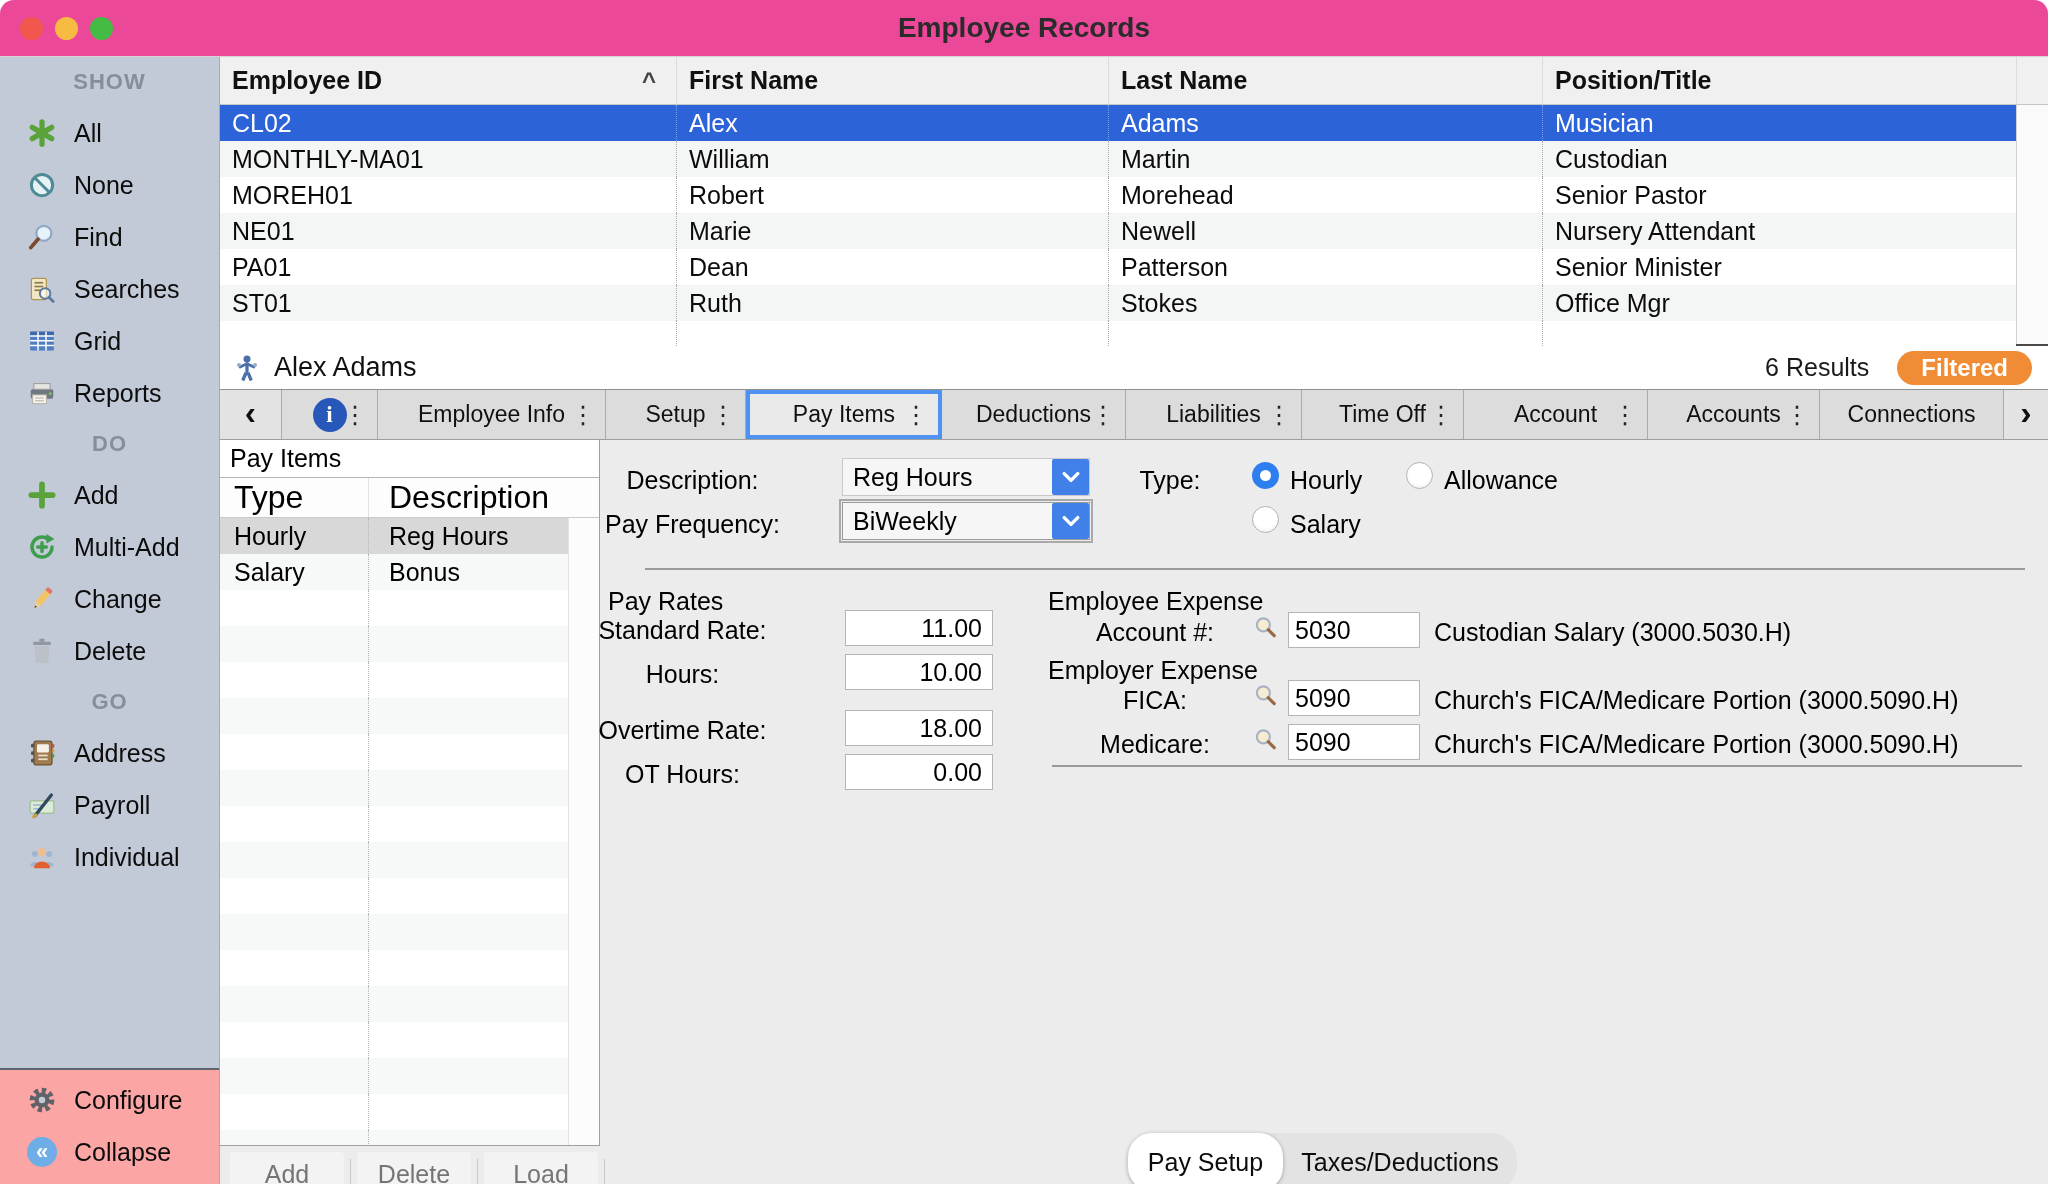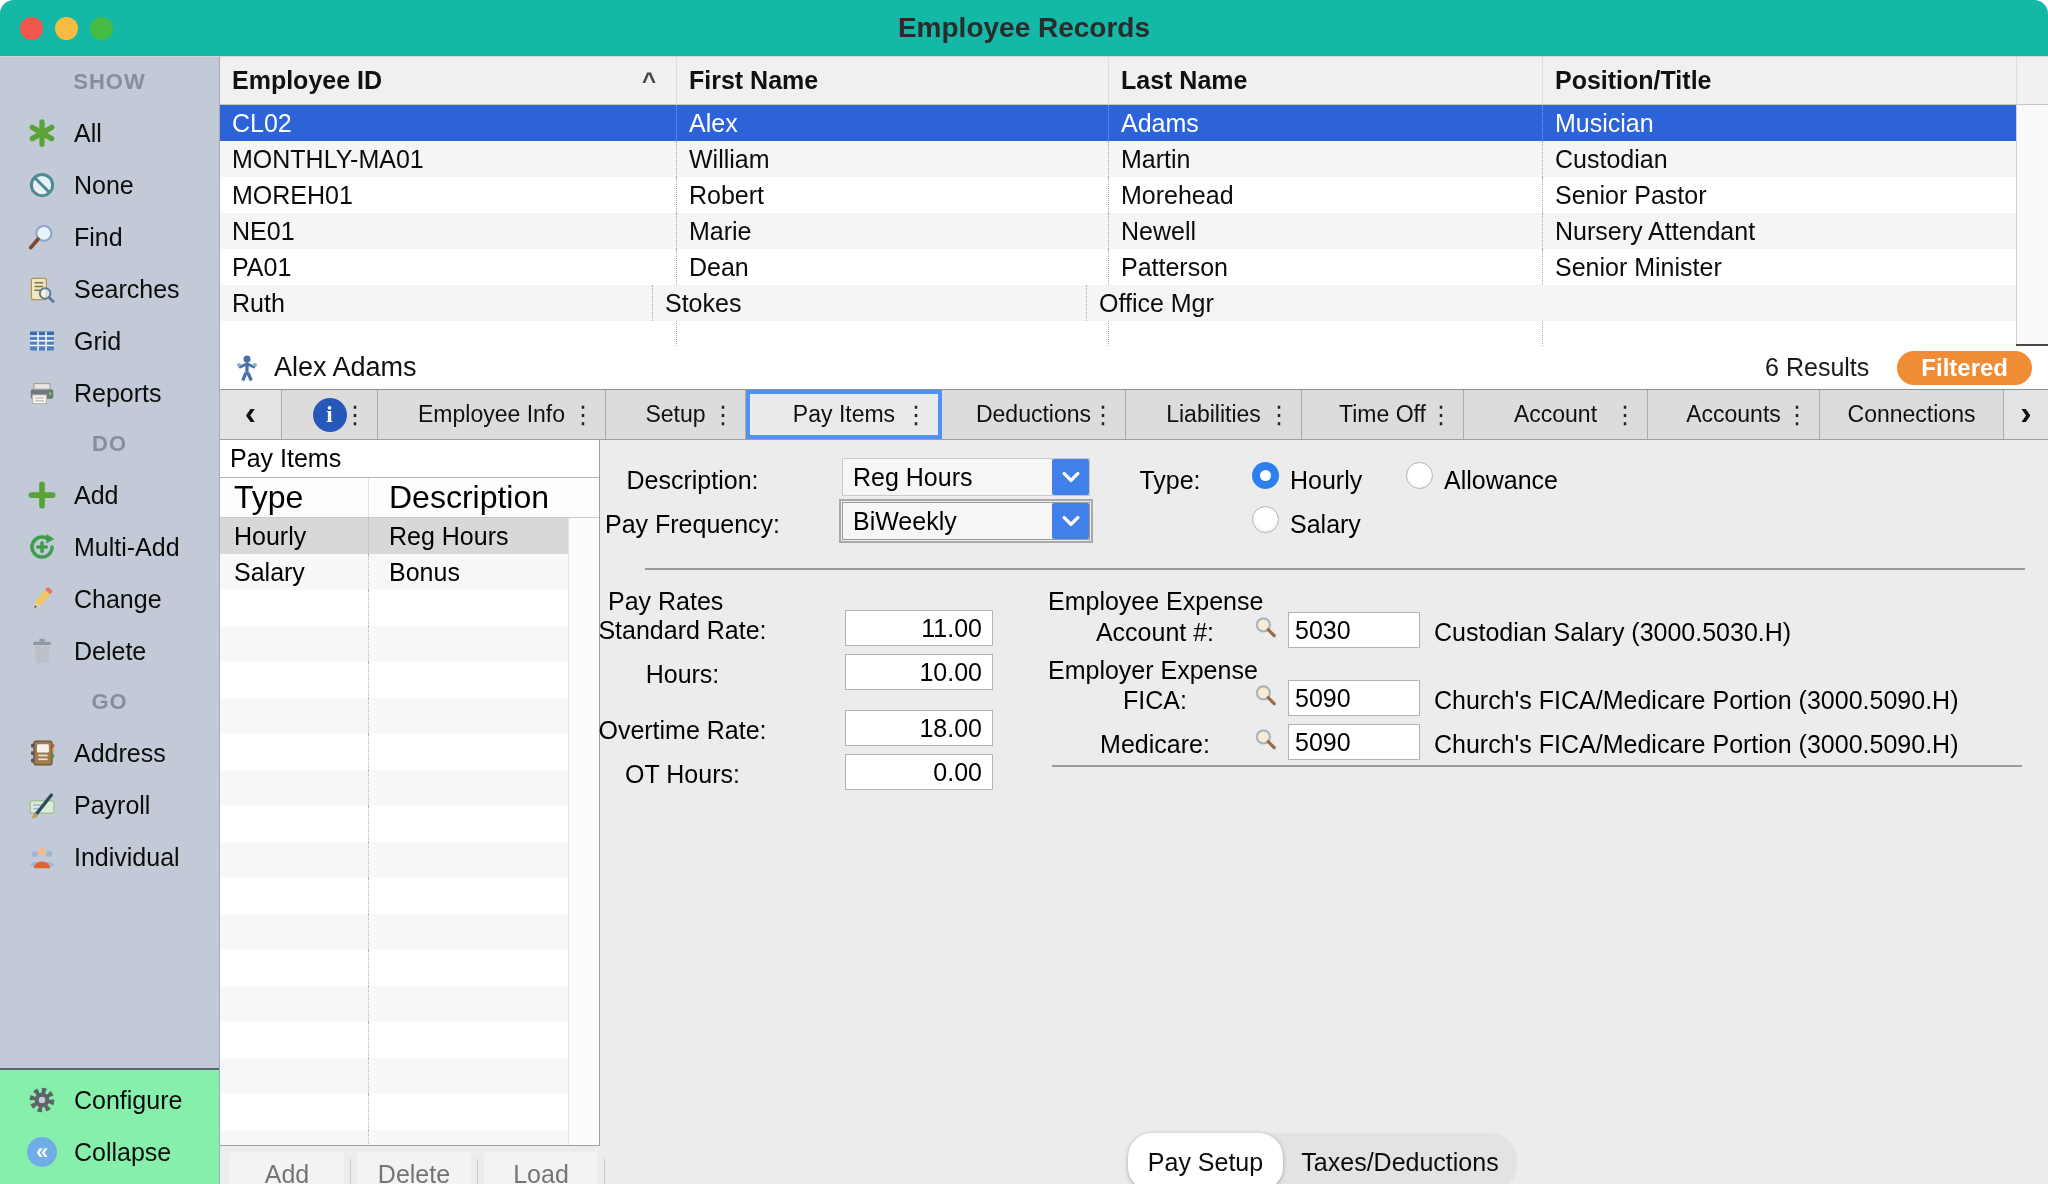--- a/index.html
+++ b/index.html
@@ -1,32 +1,32 @@
 <!DOCTYPE html>
 <html><head>
 <meta charset="utf-8">
 <style>
   html,body{margin:0;padding:0;background:#fff;}
   body{width:2048px;height:1184px;font-family:"Liberation Sans",sans-serif;-webkit-font-smoothing:antialiased;}
   .window{position:relative;width:2048px;height:1184px;overflow:hidden;background:#ececec;border-radius:14px 14px 0 0;}
 
   
-  .titlebar{position:absolute;top:0;left:0;right:0;height:56px;background:#14b8a6;border-bottom:1px solid #d6d2d6;}
+  .titlebar{position:absolute;top:0;left:0;right:0;height:56px;background:#ec4899;border-bottom:1px solid #d6d2d6;}
   .title{line-height:56px;text-align:center;font-weight:bold;font-size:28px;color:#2b2b2b;}
   .traffic{position:absolute;left:20px;top:17px;display:flex;gap:12px;}
   .tl{width:23px;height:23px;border-radius:50%;}
   .tl.red{background:#f2574e;} .tl.yellow{background:#f6bb40;} .tl.green{background:#44bb42;}
 
   
   .sidebar{position:absolute;top:57px;left:0;width:220px;bottom:0;background:#c3cad7;border-right:1px solid #a3aab8;box-sizing:border-box;}
   .side-label{height:50px;display:flex;align-items:center;justify-content:center;color:#878e9b;font-weight:bold;font-size:22px;letter-spacing:1px;}
   .side-item{height:52px;display:flex;align-items:center;padding-left:26px;gap:16px;font-size:25px;color:#0c0c0c;cursor:default;}
   .icn{width:32px;height:32px;flex:0 0 32px;display:flex;align-items:center;justify-content:center;}
   .icn svg{display:block;width:30px;height:30px;}
-  .side-footer{position:absolute;left:0;right:0;bottom:0;border-top:2px solid #60646e;padding:4px 0 6px 0;background:#86efac;}
+  .side-footer{position:absolute;left:0;right:0;bottom:0;border-top:2px solid #60646e;padding:4px 0 6px 0;background:#fca5a5;}
   .collapse-circle{width:30px;height:30px;border-radius:50%;background:#6facе6;background:#6fade6;color:#fff;display:flex;align-items:center;justify-content:center;font-size:22px;font-weight:bold;}
 
   
   .main{position:absolute;left:220px;top:57px;right:0;bottom:0;}
 
   
   .emp-table{position:absolute;top:0;left:0;right:0;height:289px;background:#fff;border-bottom:2px solid #4a4a4a;box-sizing:border-box;}
   .emp-header{display:flex;height:48px;background:#f0f0f0;border-bottom:1px solid #c6c6c6;box-sizing:border-box;font-weight:bold;font-size:25px;color:#111;}
   .emp-h{display:flex;align-items:center;height:100%;padding-left:12px;box-sizing:border-box;}
   .emp-h + .emp-h{border-left:1px solid #dcdcdc;}
@@ -345,20 +345,21 @@
           <div class="emp-c cw3">Newell</div>
           <div class="emp-c cw4">Nursery Attendant</div>
         </div>
         <div class="emp-row">
           <div class="emp-c cw1">PA01</div>
           <div class="emp-c cw2">Dean</div>
           <div class="emp-c cw3">Patterson</div>
           <div class="emp-c cw4">Senior Minister</div>
         </div>
         <div class="emp-row">
+          <div class="emp-c cw1">ST01</div>
           <div class="emp-c cw2">Ruth</div>
           <div class="emp-c cw3">Stokes</div>
           <div class="emp-c cw4">Office Mgr</div>
         </div>
         <div class="emp-filler">
           <div class="emp-c cw1"></div>
           <div class="emp-c cw2"></div>
           <div class="emp-c cw3"></div>
           <div class="emp-c cw4"></div>
         </div>

